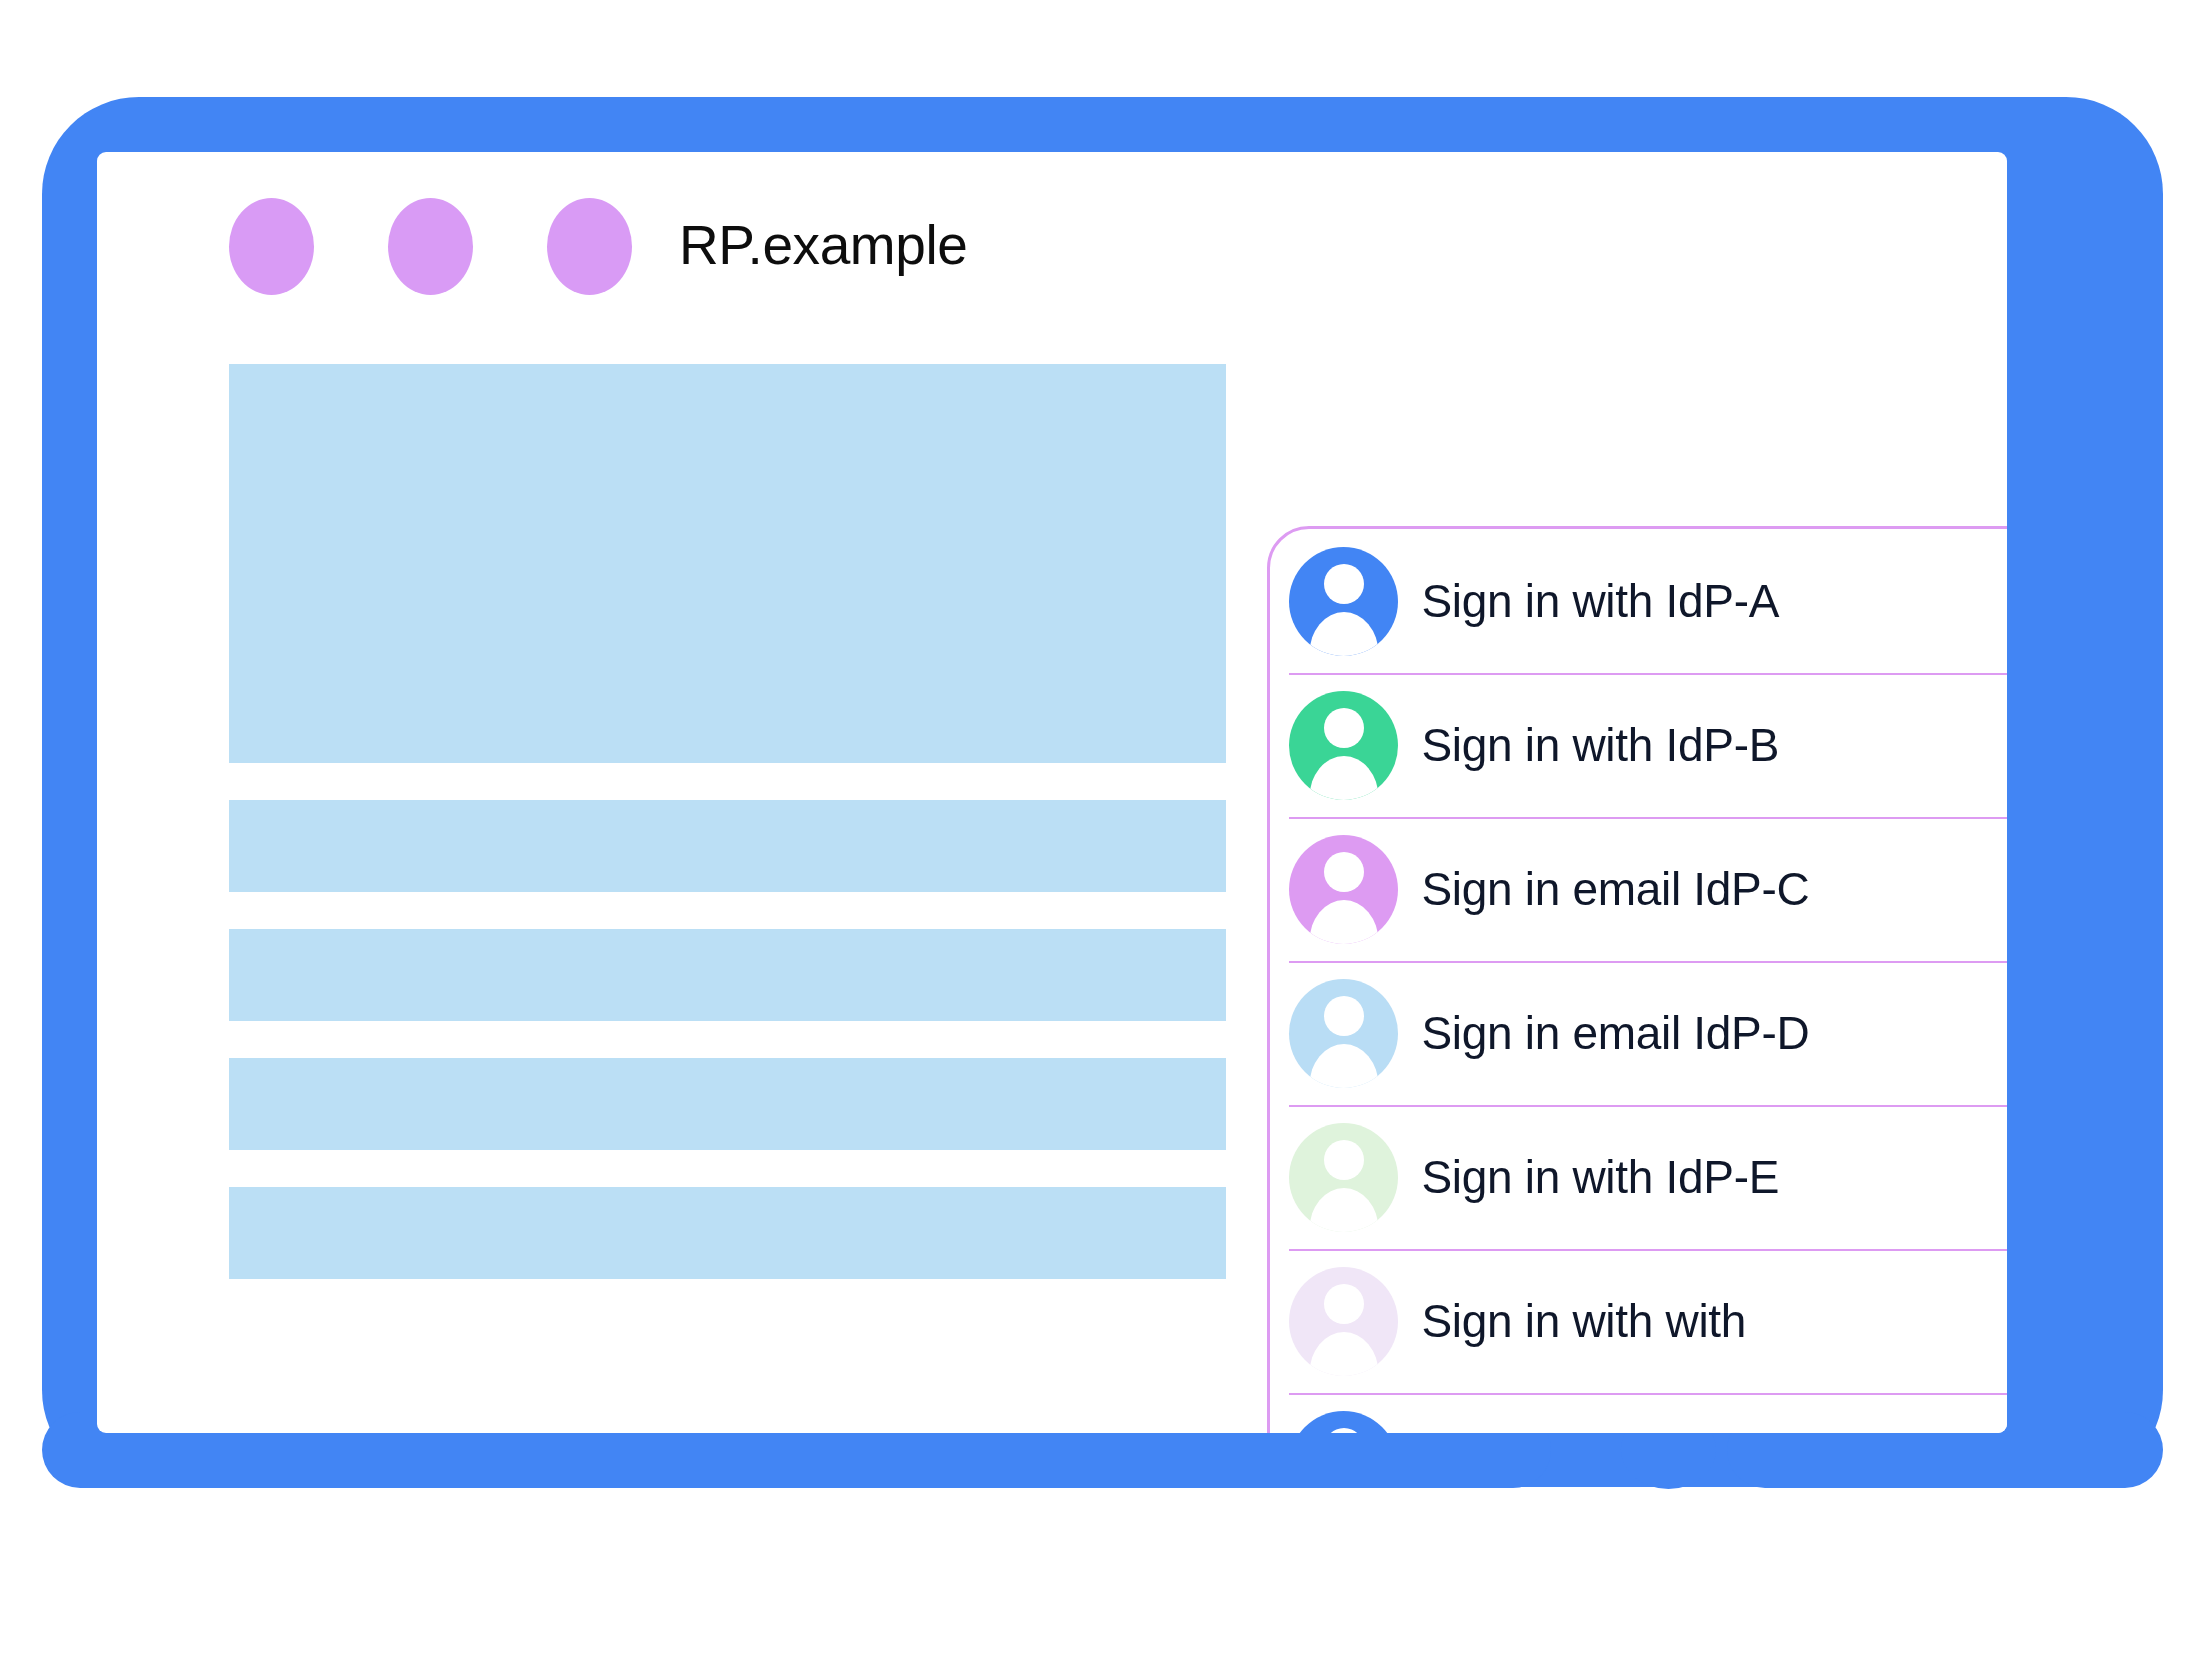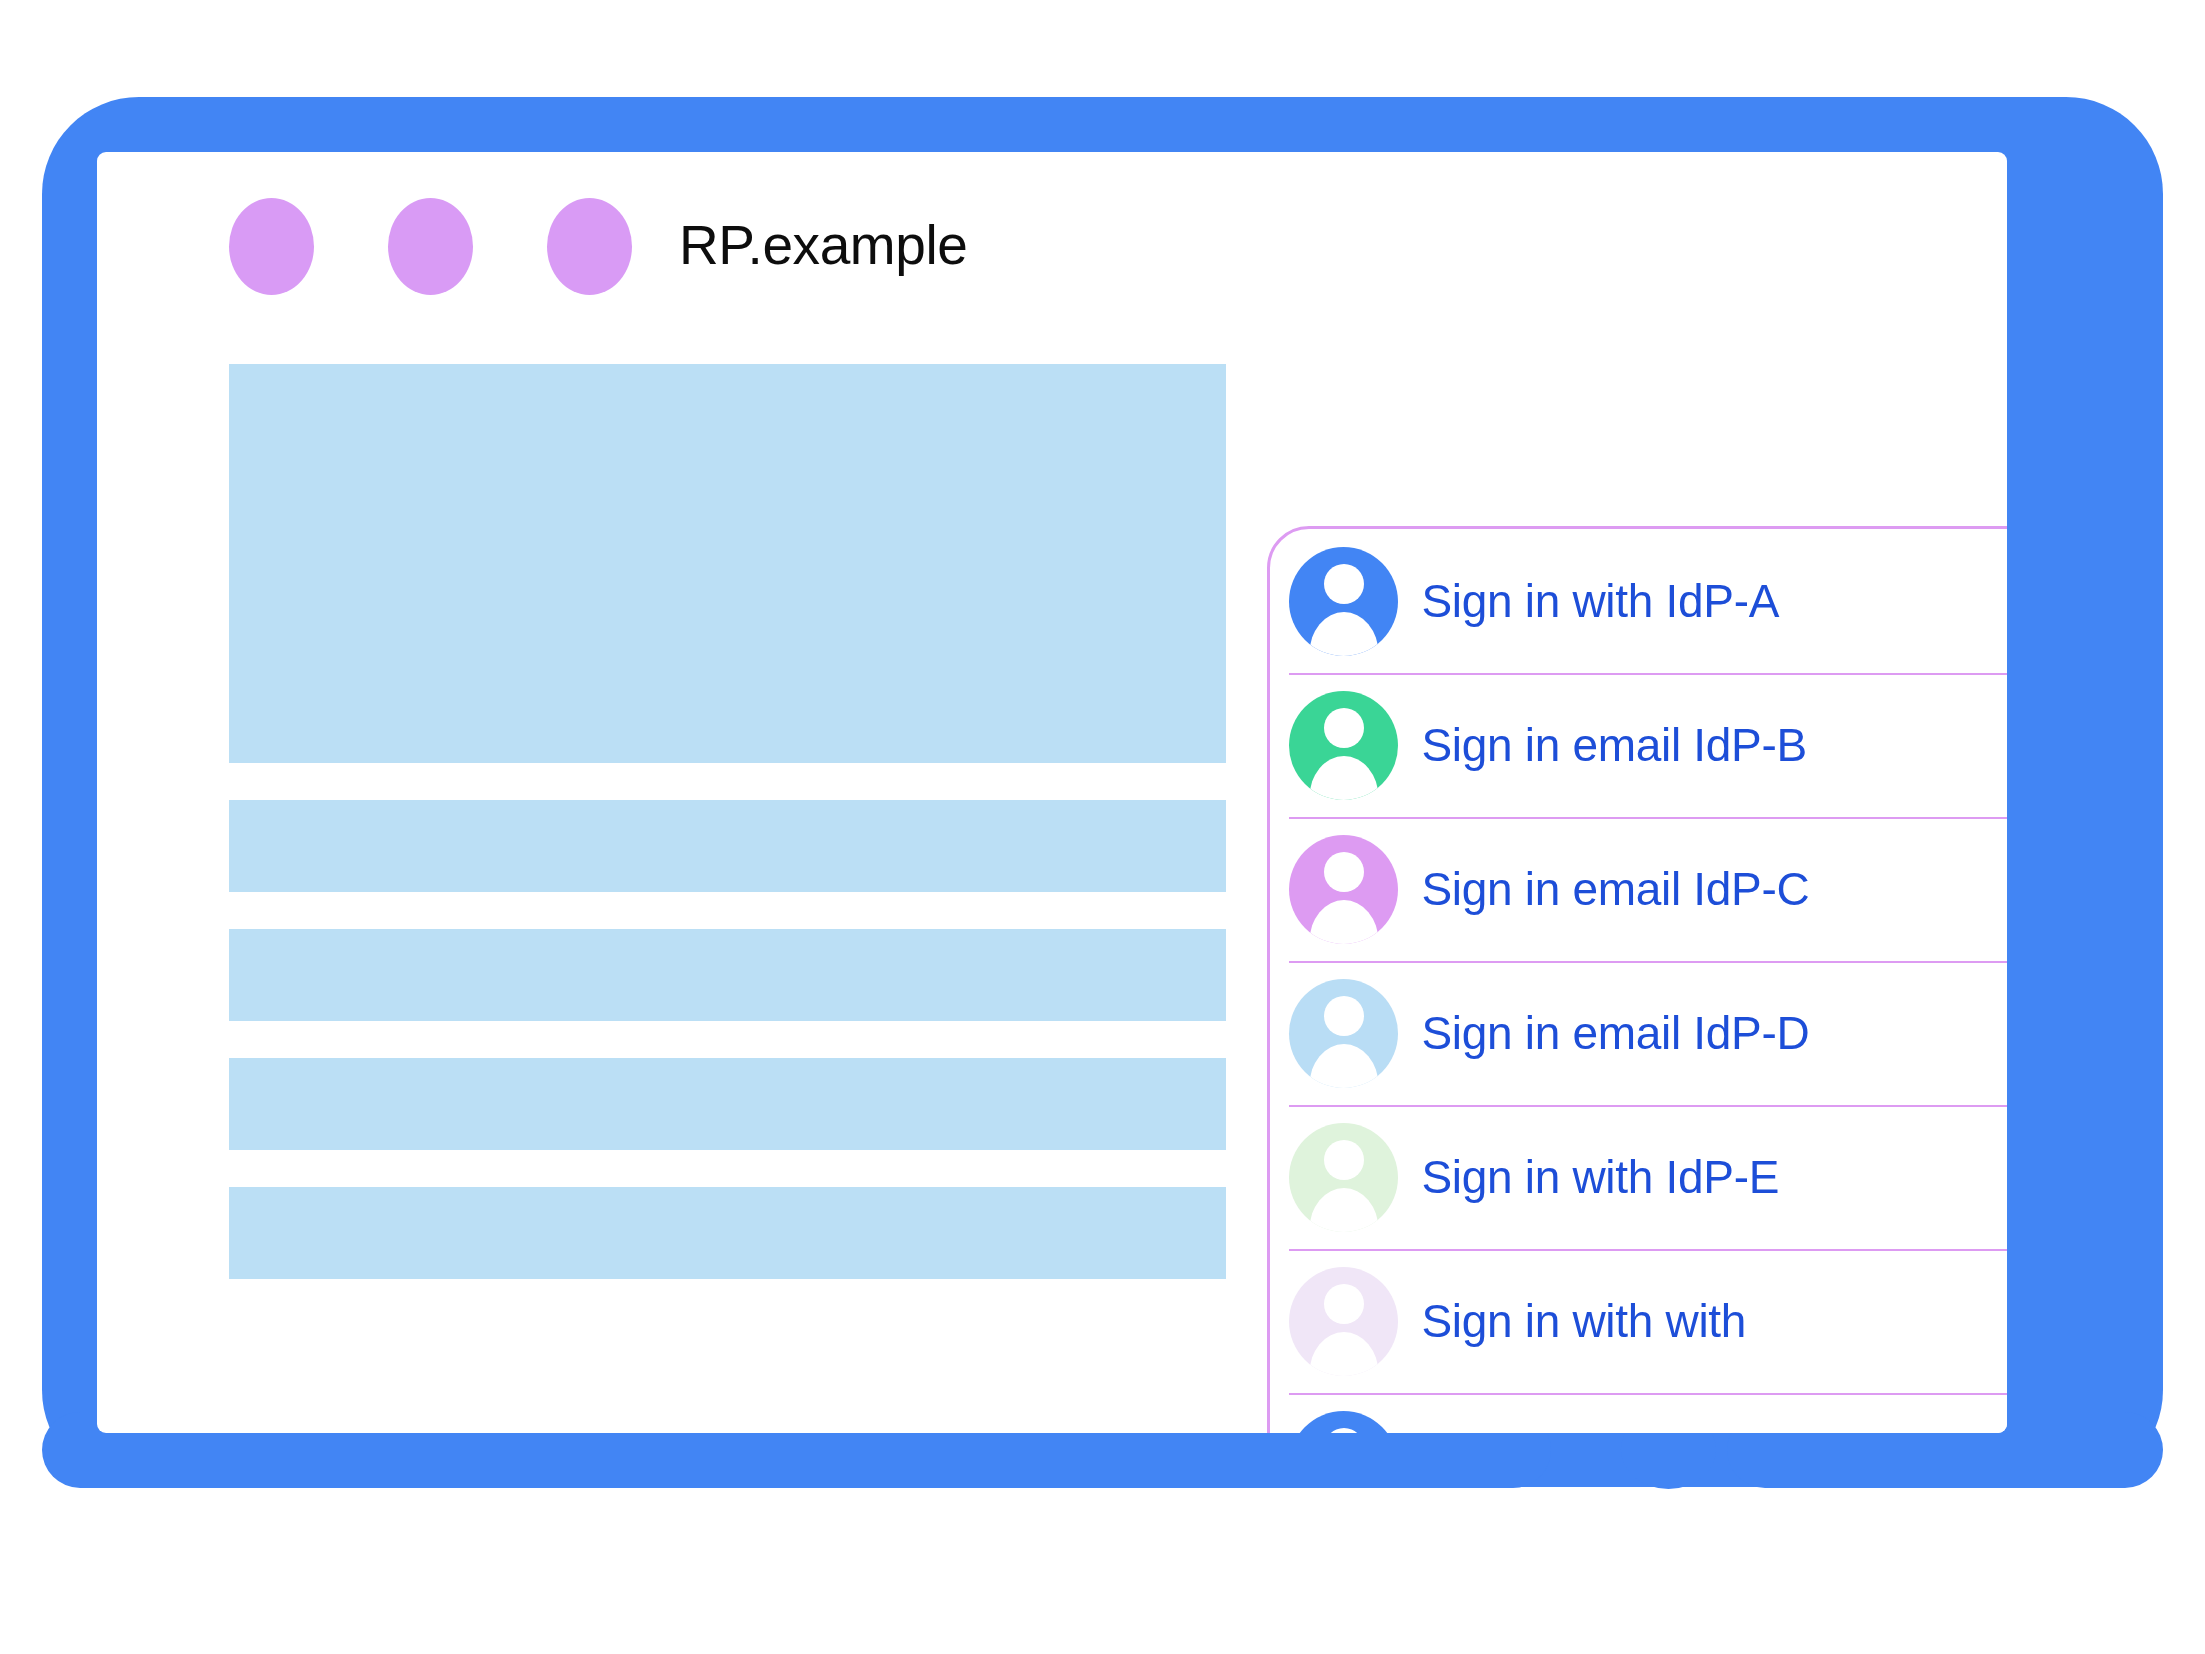--- a/index.html
+++ b/index.html
@@ -174,21 +174,21 @@
     left: 50%;
     top: 65px;
     transform: translateX(-50%);
     width: 69px;
     height: 69px;
     background: #ffffff;
     border-radius: 50% 50% 0 0 / 60% 60% 0 0;
   }
   .signin-label {
     font-size: 46px;
-    color: #1d4ed8;
+    color: #0f172a;
     white-space: nowrap;
     letter-spacing: -0.3px;
   }
 </style>
 </head>
 <body>
 
 <div id="device-frame">
 
   <div class="bezel-main"></div>
@@ -220,21 +220,21 @@
               <span class="head"></span>
               <span class="body"></span>
             </span>
             <span class="signin-label">Sign in with IdP-A</span>
           </div>
           <div class="signin-row">
             <span class="avatar" style="background: rgb(58, 213, 150);">
               <span class="head"></span>
               <span class="body"></span>
             </span>
-            <span class="signin-label">Sign in email IdP-B</span>
+            <span class="signin-label">Sign in with IdP-B</span>
           </div>
           <div class="signin-row">
             <span class="avatar" style="background: rgb(221, 155, 242);">
               <span class="head"></span>
               <span class="body"></span>
             </span>
             <span class="signin-label">Sign in email IdP-C</span>
           </div>
           <div class="signin-row">
             <span class="avatar" style="background: rgb(185, 221, 245);">

